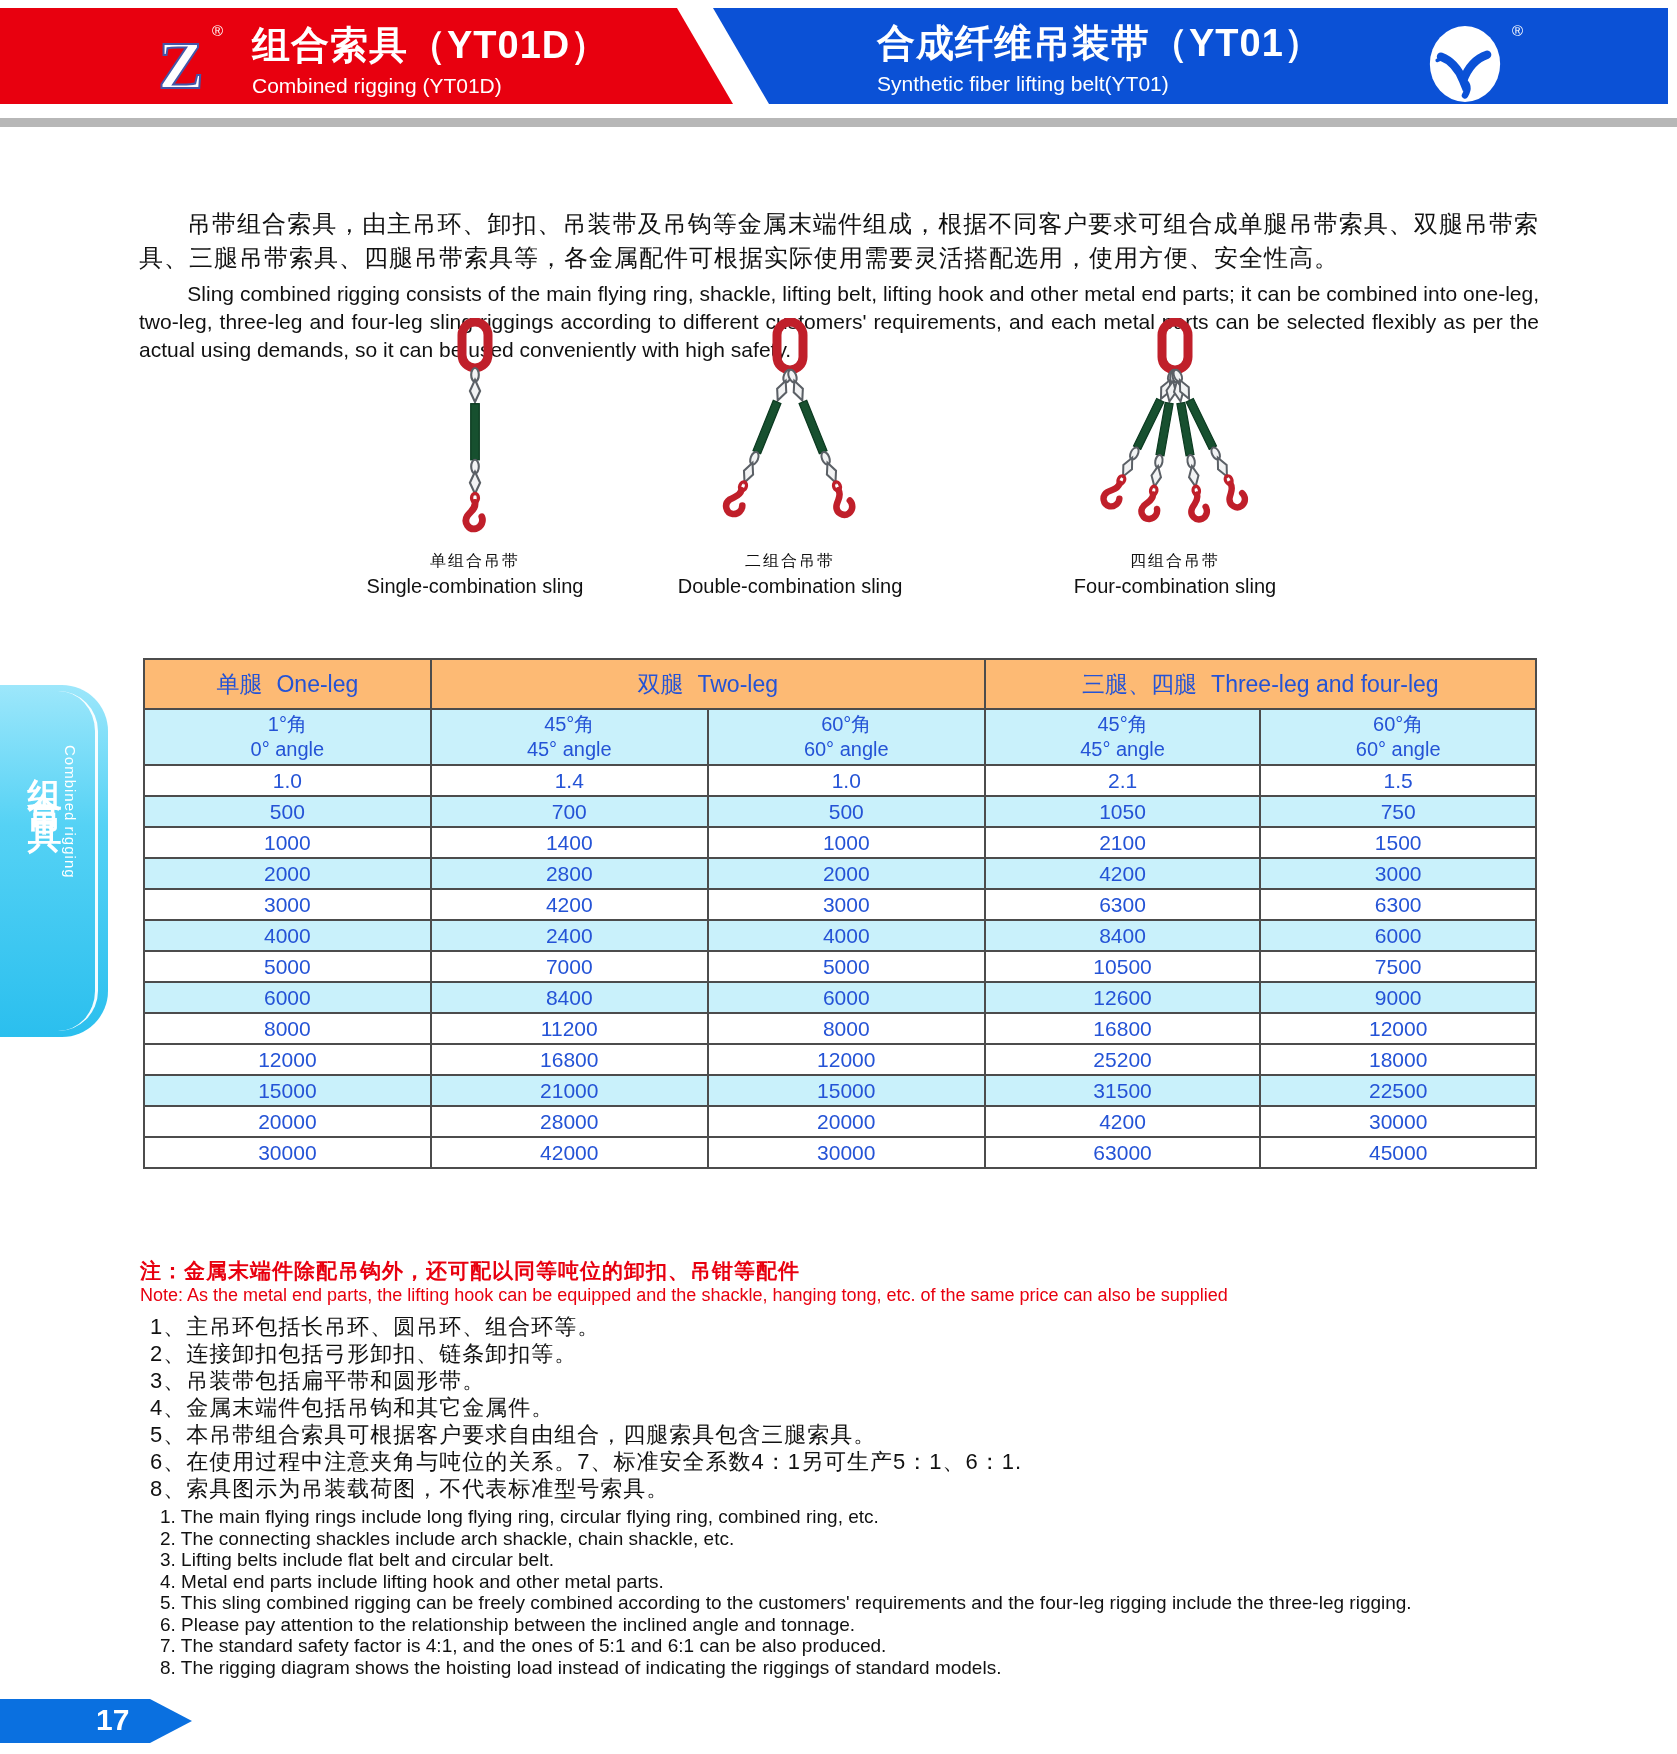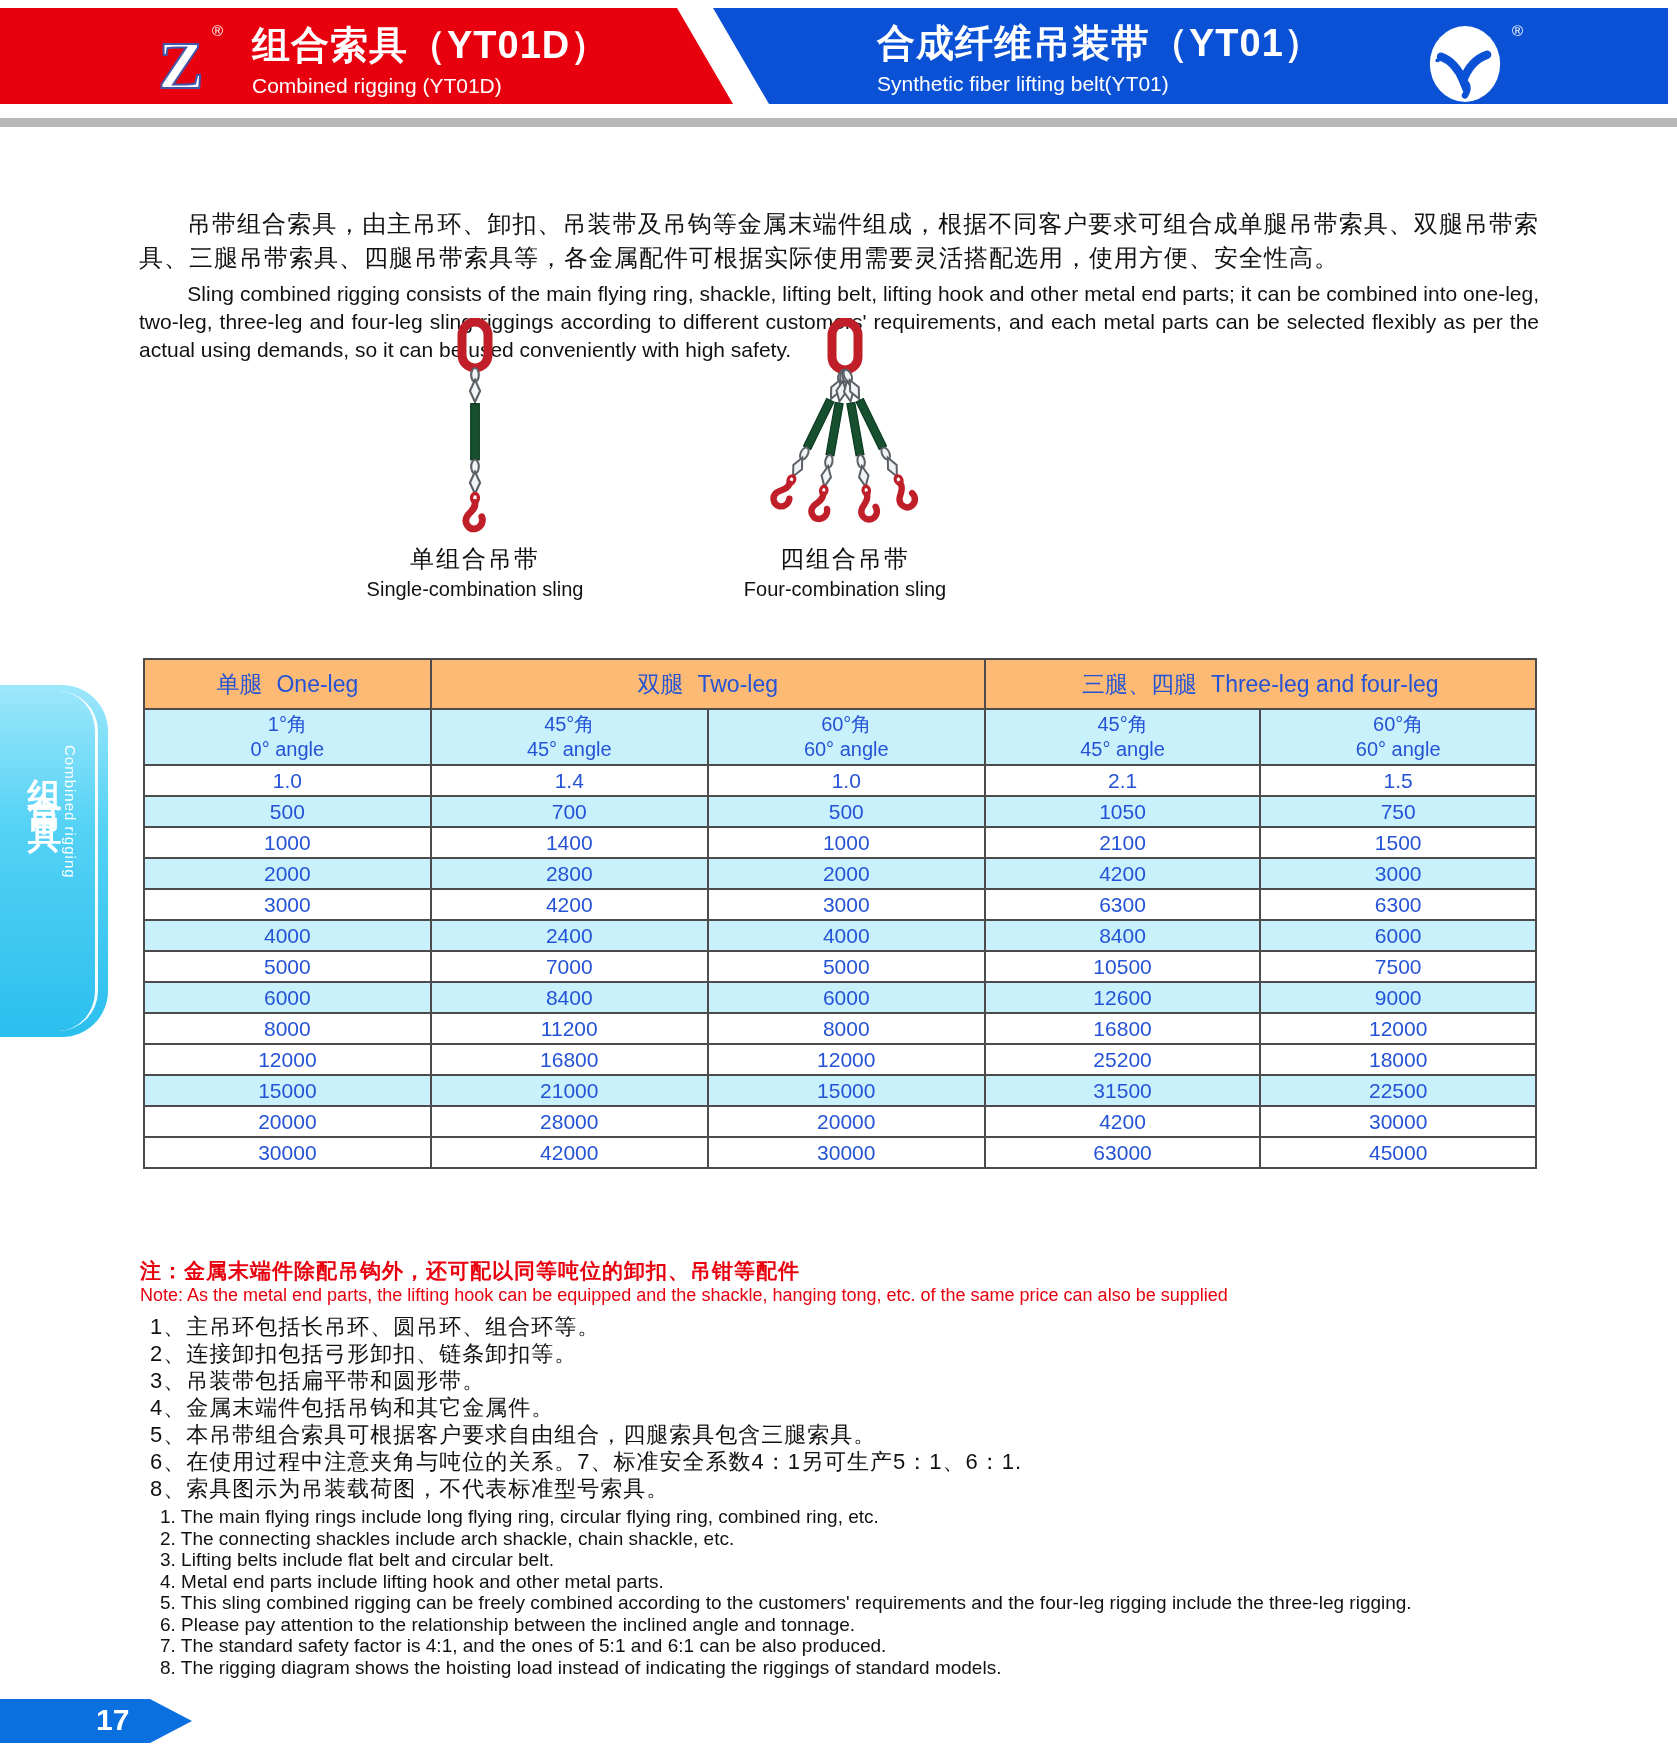--- a/index.html
+++ b/index.html
@@ -40,21 +40,21 @@
   .intro{position:absolute;top:170px;left:139px;width:1400px;color:#111;}
   .intro-zh{font-size:24px;line-height:34px;text-indent:2em;text-align:justify;letter-spacing:1px;margin-top:37px;}
   .intro-en{font-size:21px;line-height:28px;text-indent:2.3em;text-align:justify;margin-top:5px;}
 
   
   .figures{position:absolute;top:318px;left:360px;display:flex;align-items:flex-start;}
   .fig{text-align:center;}
   .fig-single{width:230px;}
   .fig-double{width:260px;margin-left:70px;}
   .fig-four{width:300px;margin-left:105px;}
-  .cap-zh{font-size:24px;color:#111;margin-top:6px;letter-spacing:2px;}
+  .cap-zh{font-size:16px;color:#111;margin-top:14px;letter-spacing:2px;}
   .cap-en{font-size:20px;color:#111;margin-top:3px;}
 
   
   .cap-table{position:absolute;top:658px;left:143px;width:1394px;border-collapse:collapse;
     table-layout:fixed;text-align:center;color:var(--table_blue);}
   .cap-table th,.cap-table td{border:2px solid #4c4c4c;font-weight:normal;}
   .group-row th{height:50px;font-size:23px;background:#fdba74;}
   .group-gap{display:inline-block;width:14px;}
   .angle-row th{height:56px;background:var(--row_cyan);font-size:20px;line-height:25px;}
   .cap-table tbody td{height:31px;font-size:21px;}
@@ -153,20 +153,31 @@
       <svg viewBox="0 0 230 215" width="230" height="215">
         <rect x="102" y="4" width="26" height="46" rx="13" fill="none" stroke="var(--hook_red)" stroke-width="9"></rect>
         <use href="#def-leg" transform="translate(115,50) scale(0.85)"></use>
       </svg>
       <figcaption>
         <div class="cap-zh">单组合吊带</div>
         <div class="cap-en">Single-combination sling</div>
       </figcaption>
     </figure>
 
+    <figure class="fig fig-double">
+      <svg viewBox="0 0 260 215" width="260" height="215">
+        <rect x="117" y="4" width="26" height="48" rx="13" fill="none" stroke="var(--hook_red)" stroke-width="9"></rect>
+        <use href="#def-leg" transform="translate(130,52) rotate(22) scale(0.82)"></use>
+        <use href="#def-leg" transform="translate(130,52) rotate(-22) scale(0.82)"></use>
+      </svg>
+      <figcaption>
+        <div class="cap-zh">二组合吊带</div>
+        <div class="cap-en">Double-combination sling</div>
+      </figcaption>
+    </figure>
 
     <figure class="fig fig-four">
       <svg viewBox="0 0 300 215" width="300" height="215">
         <rect x="137" y="4" width="26" height="48" rx="13" fill="none" stroke="var(--hook_red)" stroke-width="9"></rect>
         <use href="#def-leg" transform="translate(150,52) rotate(26) scale(0.8)"></use>
         <use href="#def-leg" transform="translate(150,52) rotate(10) scale(0.8)"></use>
         <use href="#def-leg" transform="translate(150,52) rotate(-10) scale(0.8)"></use>
         <use href="#def-leg" transform="translate(150,52) rotate(-26) scale(0.8)"></use>
       </svg>
       <figcaption>

